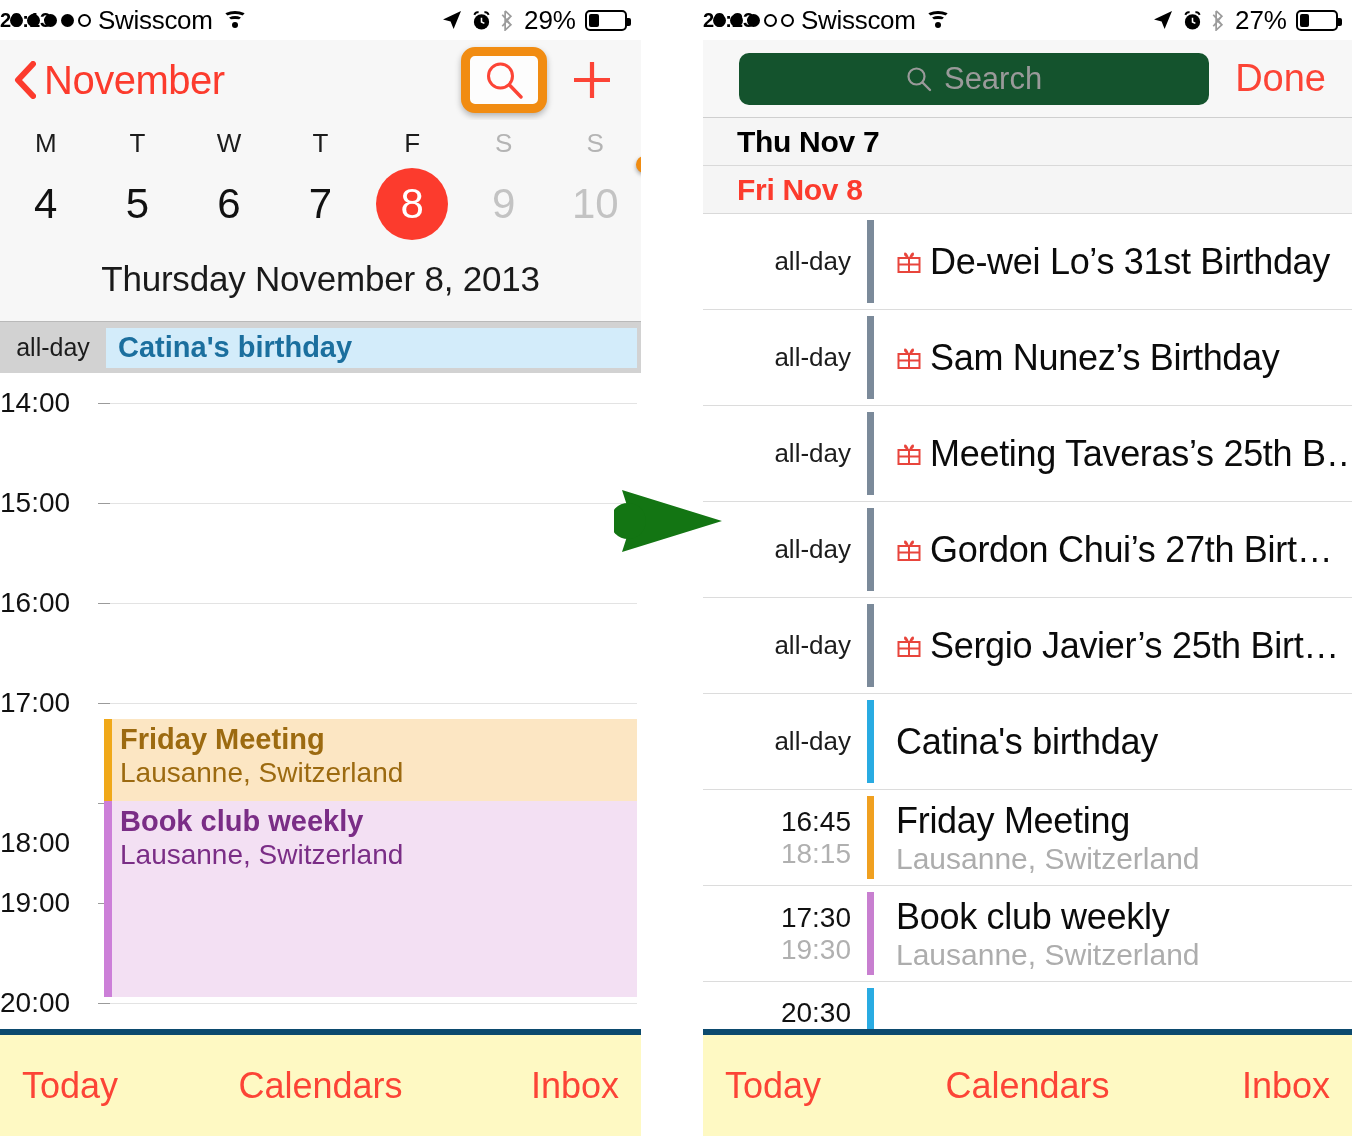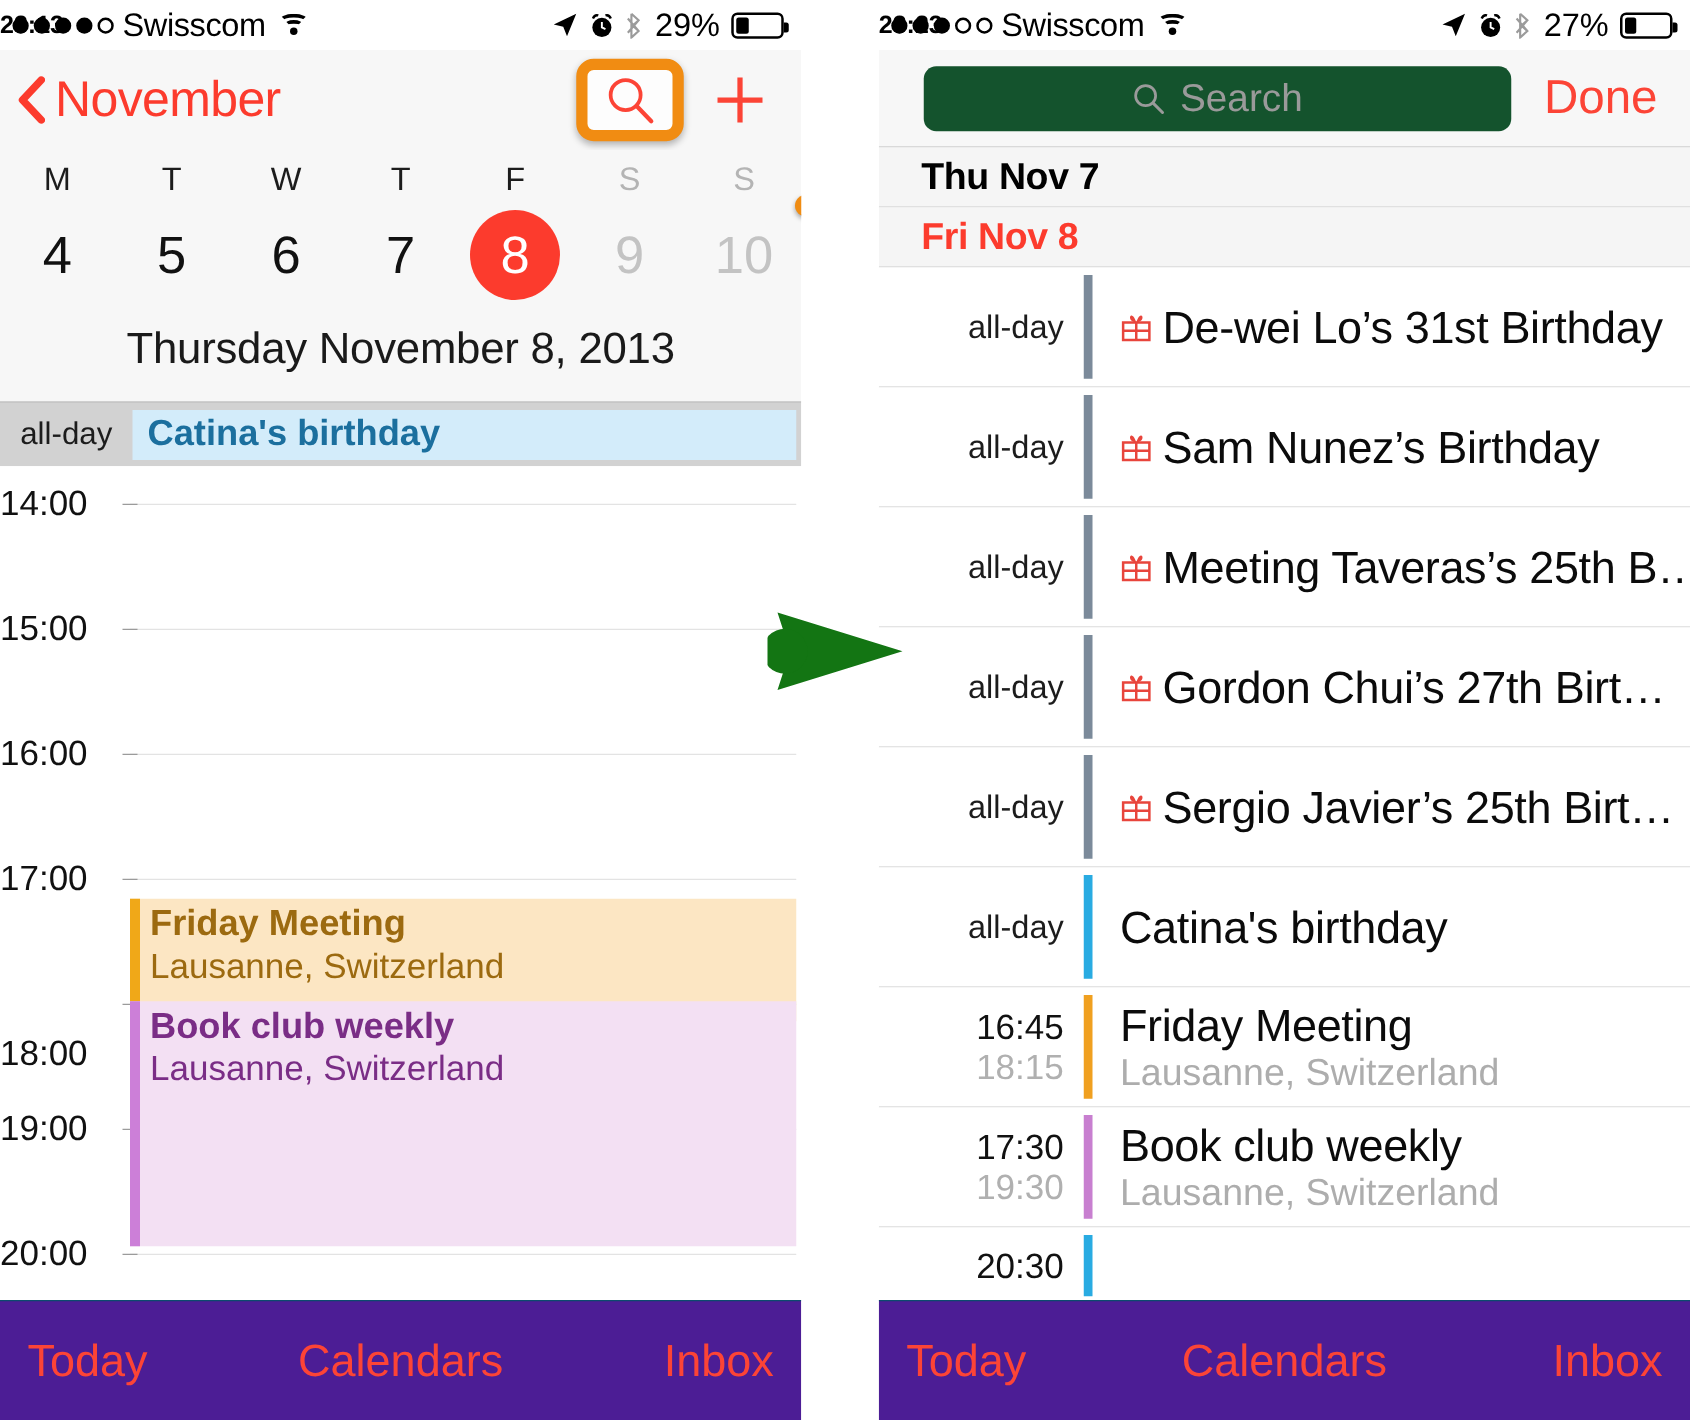--- a/index.html
+++ b/index.html
@@ -113,22 +113,22 @@
   }
   .hour-tick { position: absolute; width: 12px; height: 1px; background:#9b9b9b; left: 98px; }
   .ev-block { position: absolute; left: 104px; right: 4px; }
   .ev-bar { position: absolute; left: 0; top: 0; bottom: 0; width: 8px; }
   .ev-inner { padding-left: 16px; padding-top: 4px; }
   .ev-title { font-size: 29px; font-weight: bold; line-height: 1.15; }
   .ev-loc  { font-size: 28px; line-height: 1.2; }
 
   
   .tabbar {
-    position: absolute; left: 0; right: 0; bottom: 0; height: 96px;
-    background: #4c1d95; border-top: 1px solid #0c4a6e;
+    position: absolute; left: 0; right: 0; bottom: 0; height: 107px;
+    background: #fef9c3; border-top: 6px solid #0c4a6e;
     display: flex; align-items: center;
   }
   .tabbar .tab { flex: 1; text-align: center; color: #FC4436; font-size: 36px; cursor: pointer; }
   .tabbar .tab:first-child { text-align: left; padding-left: 22px; }
   .tabbar .tab:last-child  { text-align: right; padding-right: 22px; }
 
   
   #right-panel .searchbar {
     height: 78px; background: #f7f7f7; display: flex; align-items: center;
     padding: 0 10px 0 36px; border-bottom: 1px solid #cfcfcf;

